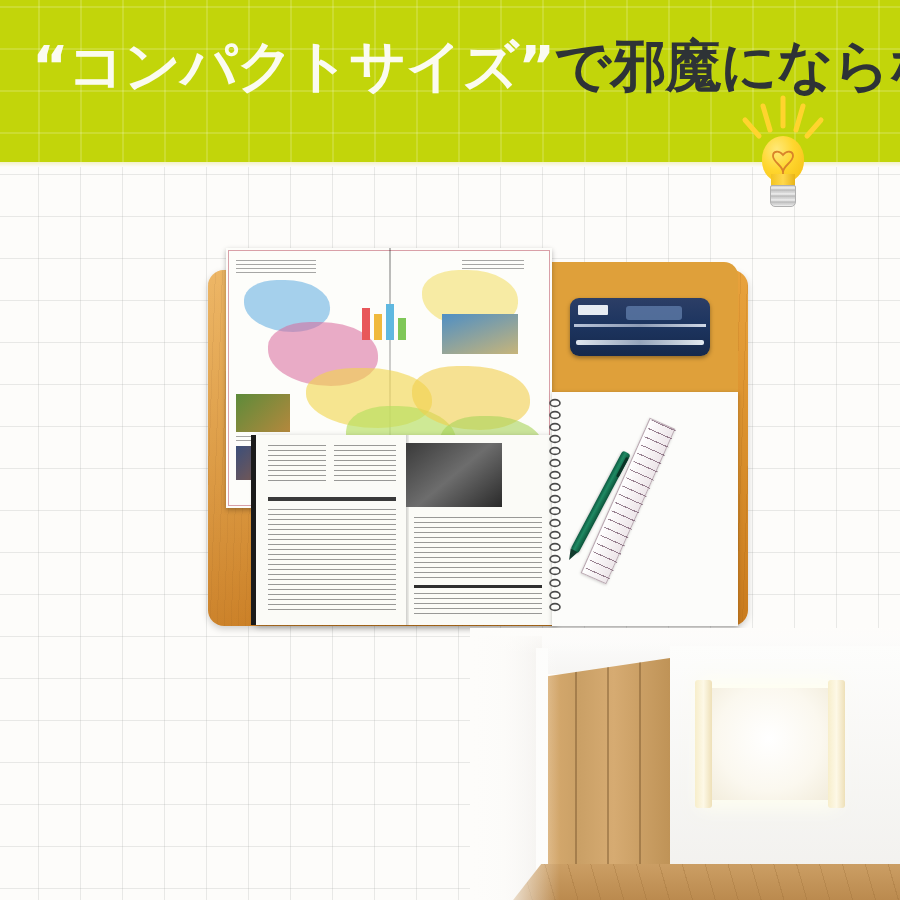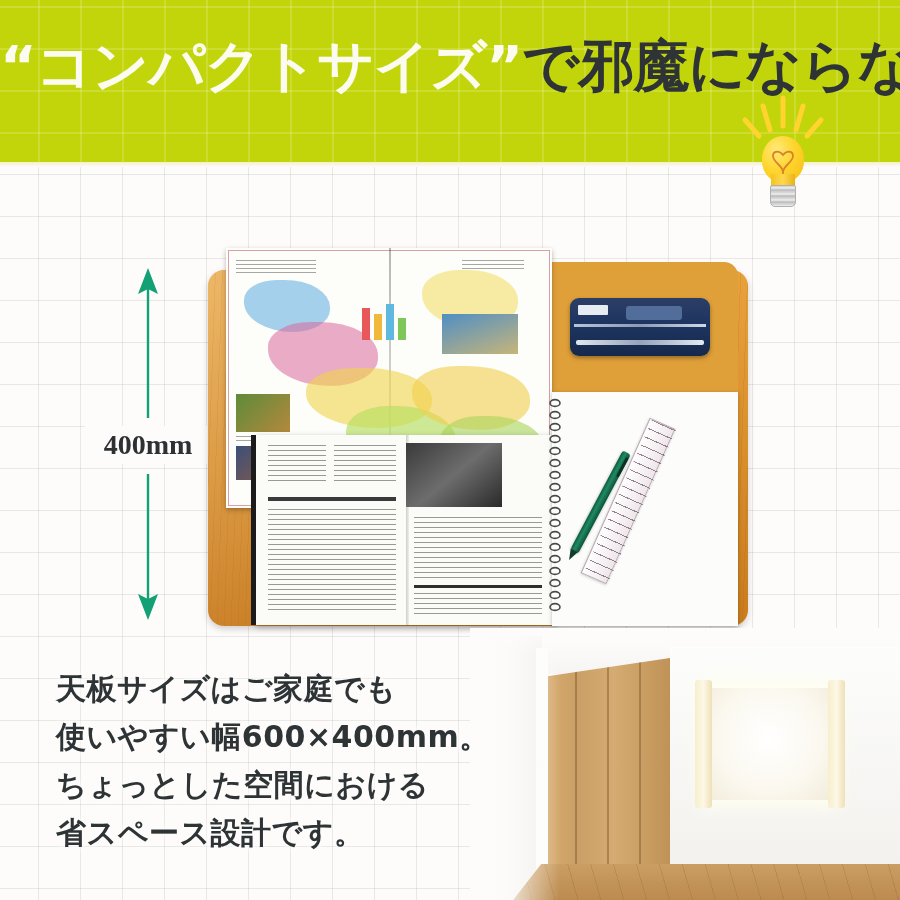--- a/index.html
+++ b/index.html
@@ -42,21 +42,21 @@
     position:absolute;left:0;top:162px;width:900px;height:5px;
     background:linear-gradient(to bottom,#f3f0c8,#fdfcfa);
   }
   .title{
     position:absolute;left:0;top:38px;width:900px;
     text-align:center;
     font-family:"DejaVu Sans","Liberation Sans",sans-serif;
     font-size:56px;font-weight:bold;letter-spacing:-1px;
     white-space:nowrap;line-height:1;
   }
-  .title .light{ color:#fbfbf0; }
+  .title .light{ color:#fbfbf0;padding-left:32px; }
   .title .dark{ color:#2e3336; }
 
   
   .bulb{
     position:absolute;left:755px;top:128px;width:56px;height:90px;
   }
   .bulb-rays{
     position:absolute;left:-22px;top:-38px;width:100px;height:50px;
   }
   .bulb-glass{
@@ -316,29 +316,20 @@
     <div class="bulb-glass"></div>
     <svg class="bulb-heart" viewBox="0 0 28 30">
       <path d="M14 26 C14 20 4 16 4 10 C4 5 10 4 14 9 C18 4 24 5 24 10 C24 16 14 20 14 26 Z" fill="none" stroke="#d9832a" stroke-width="1.8"></path>
       <path d="M14 25 L14 31" stroke="#d9832a" stroke-width="1.8" fill="none"></path>
     </svg>
     <div class="bulb-neck"></div>
     <div class="bulb-base"></div>
   </div>
 
 
-  <div class="dim-v">
-    <svg width="30" height="352" viewBox="0 0 30 352">
-      <line x1="15" y1="14" x2="15" y2="150" stroke="#12a074" stroke-width="2.4"></line>
-      <line x1="15" y1="206" x2="15" y2="338" stroke="#12a074" stroke-width="2.4"></line>
-      <polygon points="15,0 5,26 15,21 25,26" fill="#12a074"></polygon>
-      <polygon points="15,352 5,326 15,331 25,326" fill="#12a074"></polygon>
-    </svg>
-    <div class="dim-v-label">400mm</div>
-  </div>
 
   <div class="desk-photo">
     <div class="desk-top"></div>
     <div class="desk-top-hi"></div>
 
     <div class="case-board"></div>
 
     <div class="atlas">
       <div class="atlas-border"></div>
       <div class="atlas-spine"></div>
@@ -431,20 +422,14 @@
     </div>
     <div class="closet-frame"></div>
     <div class="window"></div>
     <div class="curtain" style="left:225px;"></div>
     <div class="curtain" style="left:358px;"></div>
     <div class="room-floor"></div>
     <div class="room-fade-left"></div>
     <div class="room-fade-top"></div>
   </div>
 
-  <div class="caption">
-    <span class="caption-line">天板サイズはご家庭でも</span>
-    <span class="caption-line">使いやすい幅600×400mm。</span>
-    <span class="caption-line">ちょっとした空間における</span>
-    <span class="caption-line">省スペース設計です。</span>
-  </div>
 
 </div>
 
 </body></html>

